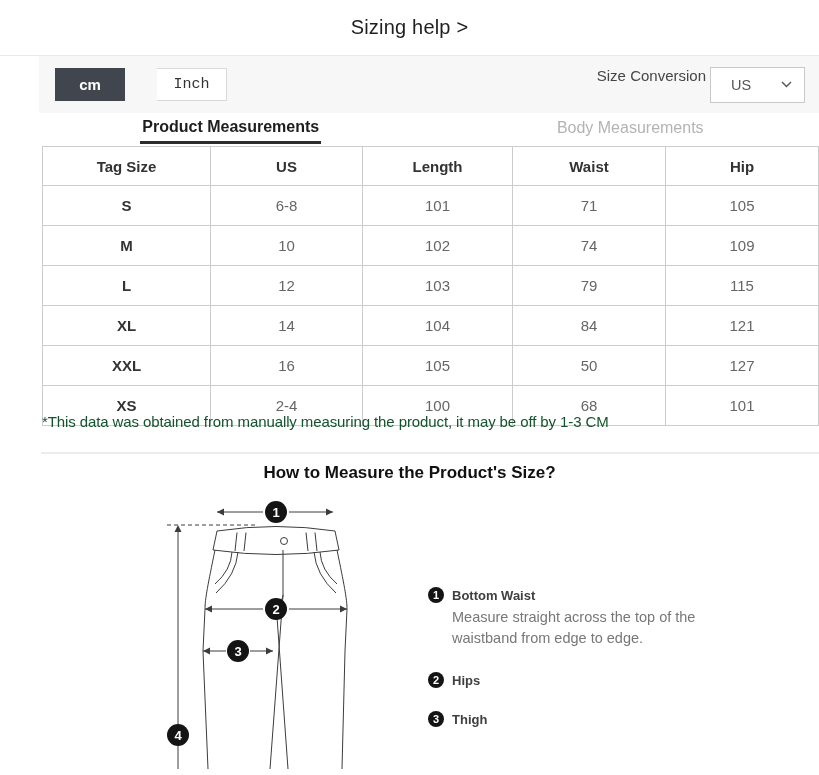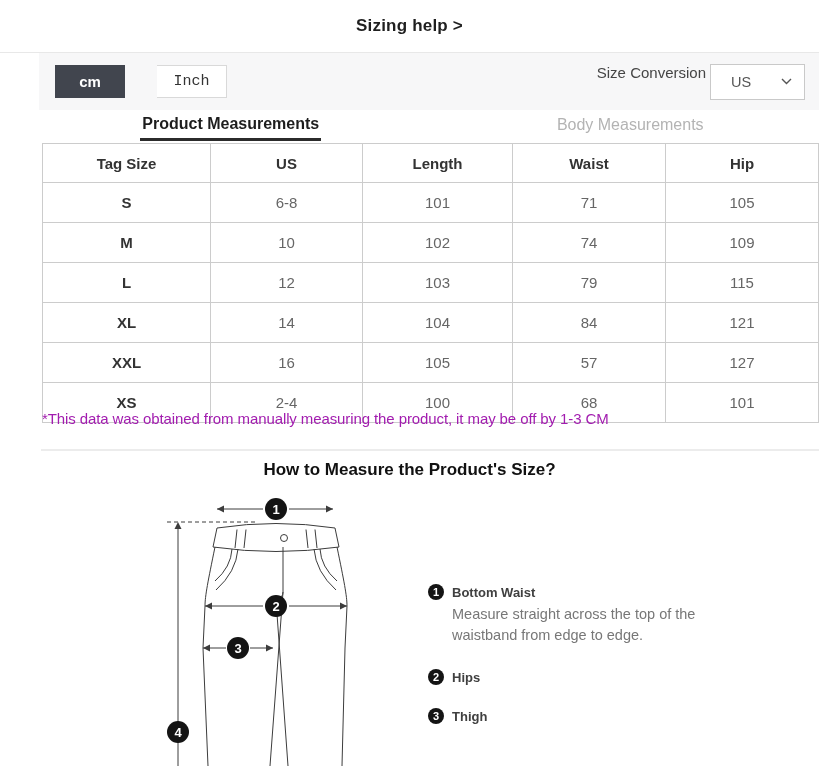--- a/index.html
+++ b/index.html
@@ -4,21 +4,21 @@
 <style>
   * { margin:0; padding:0; box-sizing:border-box; }
   html,body { background:#fff; }
   body {
     width:819px; height:775px; overflow:hidden; position:relative;
     font-family:"Liberation Sans", sans-serif; color:#333;
   }
   
   .page-title {
     padding-top:16px; text-align:center;
-    font-size:17px; font-weight:bold; color:#1f1f1f;
+    font-size:20px; font-weight:normal; color:#1f1f1f;
     letter-spacing:.2px; cursor:pointer;
   }
   .topline { margin-top:16px; border-top:1px solid #e8e8e8; }
   
   .toolbar {
     margin-left:39px; height:57px; background:#f7f7f8;
     display:flex; align-items:center; justify-content:space-between;
     padding:0 14px 0 16px;
   }
   .unit-toggle { display:flex;gap:32px; }
@@ -51,21 +51,21 @@
   table.size-table {
     margin-left:42px; width:777px; border-collapse:collapse; table-layout:fixed;
   }
   .size-table th, .size-table td {
     border:1px solid #ccc; text-align:center; font-size:15px;
   }
   .size-table th { height:39px; font-weight:bold; color:#333; }
   .size-table td { height:40px; color:#666; font-weight:normal; }
   .size-table td.tag { font-weight:bold; color:#333; }
   .footnote {
-    margin:-13px 0 0 42px; font-size:15px; color:#a21caf;
+    margin:-13px 0 0 42px; font-size:15px; color:#14532d;
     position:relative; z-index:2;
     background:transparent; letter-spacing:-.1px;
   }
   .divider { margin:22px 0 0 41px; width:778px; border-top:2px solid #ececec; }
   
   .measure-heading {
     margin-top:9px; text-align:center; font-size:17px; font-weight:bold; color:#111;
   }
   .measure-body { display:flex; align-items:flex-start; }
   .diagram-wrap { margin:16px 0 0 150px; width:230px; height:270px; flex:0 0 auto; }
@@ -160,21 +160,21 @@
       <td class="tag">XL</td>
       <td>14</td>
       <td>104</td>
       <td>84</td>
       <td>121</td>
     </tr>
     <tr>
       <td class="tag">XXL</td>
       <td>16</td>
       <td>105</td>
-      <td>57</td>
+      <td>50</td>
       <td>127</td>
     </tr>
     <tr>
       <td class="tag">XS</td>
       <td>2-4</td>
       <td>100</td>
       <td>68</td>
       <td>101</td>
     </tr>
   </tbody>

